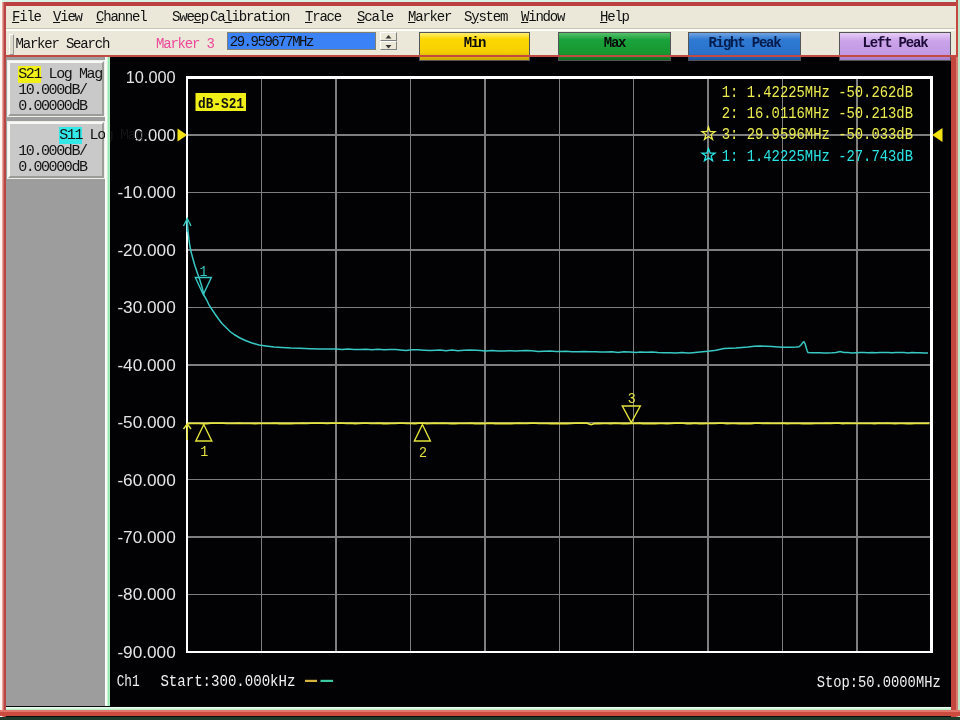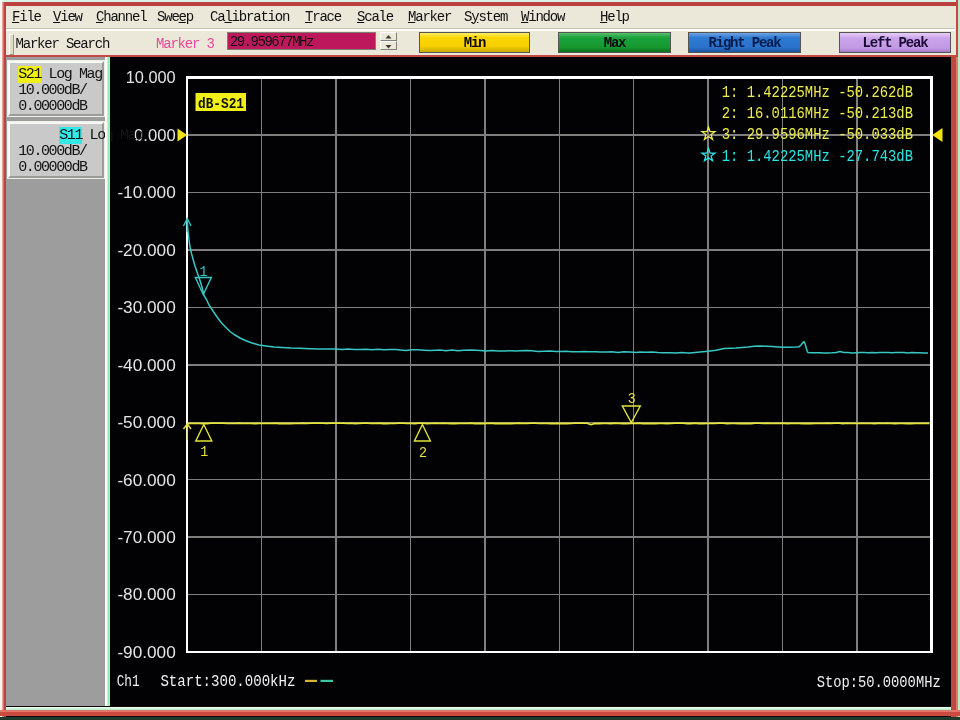--- a/index.html
+++ b/index.html
@@ -7,26 +7,26 @@
           font-family:"Liberation Mono", monospace; }
   .abs { position:absolute; }
   
   #chrome { left:6px; top:5.5px; width:951px; height:51.5px; background:#ebe7d9; }
   .mi { position:absolute; top:3px; font-size:14px; letter-spacing:-1.2px; color:#111; white-space:pre; }
   .mi u { text-underline-offset:1px; }
   #menusep { left:6px; top:27.5px; width:949px; height:2px; background:#fcfcf8; border-top:1px solid #c8c4b4; }
   #tbtext1 { left:15.5px; top:36px; font-size:14px; letter-spacing:-1.2px; color:#111; }
   #tbtext2 { left:156px; top:36px; font-size:14px; letter-spacing:-1.2px; color:#ec4899; }
   #grip { left:9px; top:33.5px; width:3px; height:19px; border-left:1px solid #fff; border-top:1px solid #fff; border-right:1px solid #999; border-bottom:1px solid #999; background:#e0dccc; }
-  #inputbox { left:226.7px; top:31.8px; width:149.6px; height:18.6px; background:#be185d; border:1px solid #7f7f74; box-sizing:border-box; }
+  #inputbox { left:226.7px; top:31.8px; width:149.6px; height:18.6px; background:#3b82f6; border:1px solid #7f7f74; box-sizing:border-box; }
   #inputbox span { position:absolute; left:2px; top:1.5px; font-size:14px; letter-spacing:-1.46px; color:#111; }
   #spin { left:379.5px; top:31.8px; width:17px; height:18.6px; box-sizing:border-box; }
   .spbtn { position:absolute; left:0; width:17px; height:9.3px; background:#ece9d8; border:1px solid; border-color:#fff #808080 #808080 #fff; box-sizing:border-box; }
   .spbtn svg { position:absolute; left:4px; top:2.5px; }
-  .btn { position:absolute; top:31.5px; height:21px; box-sizing:border-box; font-size:14px; font-weight:bold; letter-spacing:-1.2px; color:#0a0a0a; text-align:center; line-height:20px; border:1px solid #555; }
+  .btn { position:absolute; top:31.5px; height:29px; box-sizing:border-box; font-size:14px; font-weight:bold; letter-spacing:-1.2px; color:#0a0a0a; text-align:center; line-height:20px; border:1px solid #555; }
   #bmin { left:419px; width:111px; background:linear-gradient(180deg,#ffee70 0%,#fcd803 22%,#f6d000 70%,#caa800 100%); }
   #bmax { left:558px; width:113px; background:linear-gradient(180deg,#57c06a 0%,#1ba23c 25%,#17982f 75%,#0d7020 100%); }
   #brp  { left:688px; width:113px; background:linear-gradient(180deg,#71a3e2 0%,#2e7ad2 25%,#2a72cc 75%,#1c54a0 100%); color:#041c4c; }
   #blp  { left:824px; width:112px; background:linear-gradient(180deg,#e7cdf7 0%,#c9a2e9 30%,#c29ae4 80%,#a379c8 100%); color:#1c0a36;margin-left:15px; }
   #redsep { left:0px; top:54.5px; width:960px; height:2.8px; background:#c24a42; }
   
   #sidebar { left:6px; top:57.3px; width:98.5px; height:649.2px; background:#9d9d9d; }
   #strip { left:104.5px; top:57.3px; width:5.5px; height:649.2px; background:linear-gradient(90deg,#ffffff 0%,#f2fbf4 35%,#8ce6a8 75%,#c2efcd 100%); }
   .panel { position:absolute; left:2.2px; width:95.6px; height:55.6px; background:#c9c9c9; border:2px solid; border-color:#f8f8f4 #9b9b97 #9b9b97 #f8f8f4; box-sizing:border-box; box-shadow:0 0 0 1px #edede9; }
   .panel .ln { position:absolute; left:8px; font-size:15px; letter-spacing:-1.4px; color:#141414; white-space:pre; line-height:13.5px; }
@@ -109,21 +109,21 @@
     <rect x="305" y="679.8" width="12" height="2.2" fill="#d8b23c"></rect>
     <rect x="320.5" y="679.8" width="12.5" height="2.2" fill="#3cc8a0"></rect>
     <text x="816.7" y="687" fill="#f0f0f0" font-size="16" textLength="124" lengthAdjust="spacingAndGlyphs">Stop:50.0000MHz</text>
   </svg>
 
   <div class="abs" id="chrome"></div>
   <div class="abs" style="left:0px; top:5.5px; width:957px; height:22px;">
     <div class="mi" style="left:12px"><u>F</u>ile</div>
 <div class="mi" style="left:53px"><u>V</u>iew</div>
 <div class="mi" style="left:96px"><u>C</u>hannel</div>
-<div class="mi" style="left:157px">Swe<u>e</u>p</div>
+<div class="mi" style="left:172px">Swe<u>e</u>p</div>
 <div class="mi" style="left:210px">Ca<u>l</u>ibration</div>
 <div class="mi" style="left:305px"><u>T</u>race</div>
 <div class="mi" style="left:357px"><u>S</u>cale</div>
 <div class="mi" style="left:408px"><u>M</u>arker</div>
 <div class="mi" style="left:464px">S<u>y</u>stem</div>
 <div class="mi" style="left:521px"><u>W</u>indow</div>
 <div class="mi" style="left:600px"><u>H</u>elp</div>
   </div>
   <div class="abs" id="menusep"></div>
   <div class="abs" id="grip"></div>

